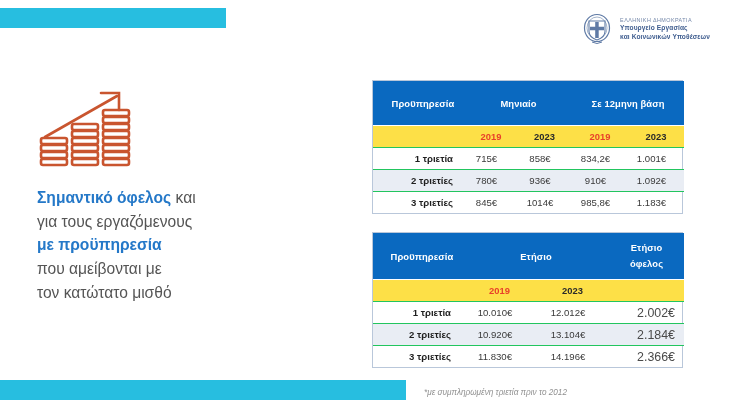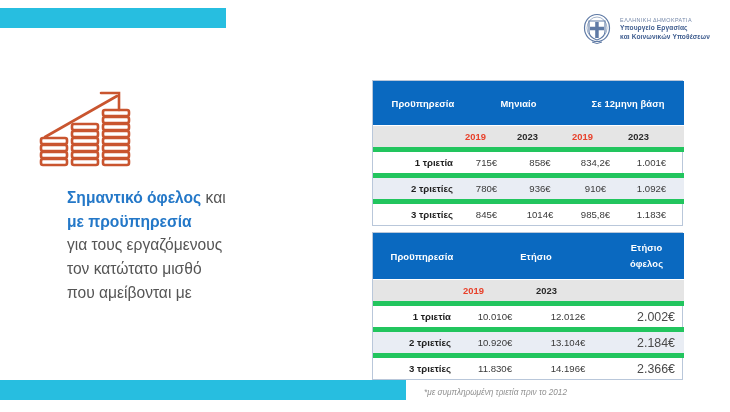--- a/index.html
+++ b/index.html
@@ -79,21 +79,20 @@
   
   .headline {
     position: absolute;
     left: 37px;
     top: 186px;
     width: 268px;
     font-size: 15.6px;
     line-height: 1.52;
     color: #4a4a4a;
     font-weight: normal;
-    margin-left: 30px;
   }
   .headline .hl {
     color: #2478c8;
     font-weight: bold;
   }
   .headline .plain {
     color: #555555;
   }
   .headline-line { display: block; white-space: nowrap; }
 
@@ -124,37 +123,37 @@
     text-align: center;
     height: 44px;
     vertical-align: middle;
     letter-spacing: 0.1px;
   }
   #table2 .thead-main th { height: 46px; margin-top: 20px; }
   .thead-main th.left-head { padding-left: 8px; }
   .two-line { line-height: 1.75; }
 
   .subhead td {
-    background: #e5e5e5;
+    background: #fde047;
     font-size: 9.4px;
     font-weight: bold;
-    text-align: left;
+    text-align: center;
     height: 21px;
     vertical-align: middle;
     border-top: 1px solid #ffffff;
   }
   .subhead td.y2019 { color: #e8402a; }
   .subhead td.y2023 { color: #2a2a2a; margin-top: 32px; }
 
   tbody.body tr td {
     font-size: 9.6px;
     height: 21px;
     vertical-align: middle;
     color: #3a3a3a;
-    border-top: 5px solid #22c55e;
+    border-top: 1px solid #22c55e;
   }
   tbody.body tr.alt td { background: #e9edf4; }
   tbody.body tr td.rowlabel {
     font-weight: bold;
     text-align: right;
     padding-right: 12px;
     color: #1f1f1f;
   }
   tbody.body tr td.num {
     text-align: center;
@@ -240,24 +239,24 @@
       <rect x="70" y="49" width="26" height="6" rx="2"></rect>
       <rect x="70" y="56" width="26" height="6" rx="2"></rect>
       <rect x="70" y="63" width="26" height="6" rx="2"></rect>
       <rect x="70" y="70" width="26" height="6" rx="2"></rect>
       <rect x="70" y="77" width="26" height="6" rx="2"></rect>
     </g>
   </svg>
 
   <div class="headline">
     <span class="headline-line"><span class="hl">Σημαντικό όφελος </span><span class="plain">και</span></span>
+    <span class="headline-line plain">για τους εργαζόμενους</span>
     <span class="headline-line hl">με προϋπηρεσία</span>
-    <span class="headline-line plain">για τους εργαζόμενους</span>
+    <span class="headline-line plain">που αμείβονται με</span>
     <span class="headline-line plain">τον κατώτατο μισθό</span>
-    <span class="headline-line plain">που αμείβονται με</span>
   </div>
 
   <div class="tbl-wrap" id="table1">
     <table class="grid">
       <colgroup>
           <col class="c0">
           <col class="c1">
           <col class="c2">
           <col class="c3">
           <col class="c4">

